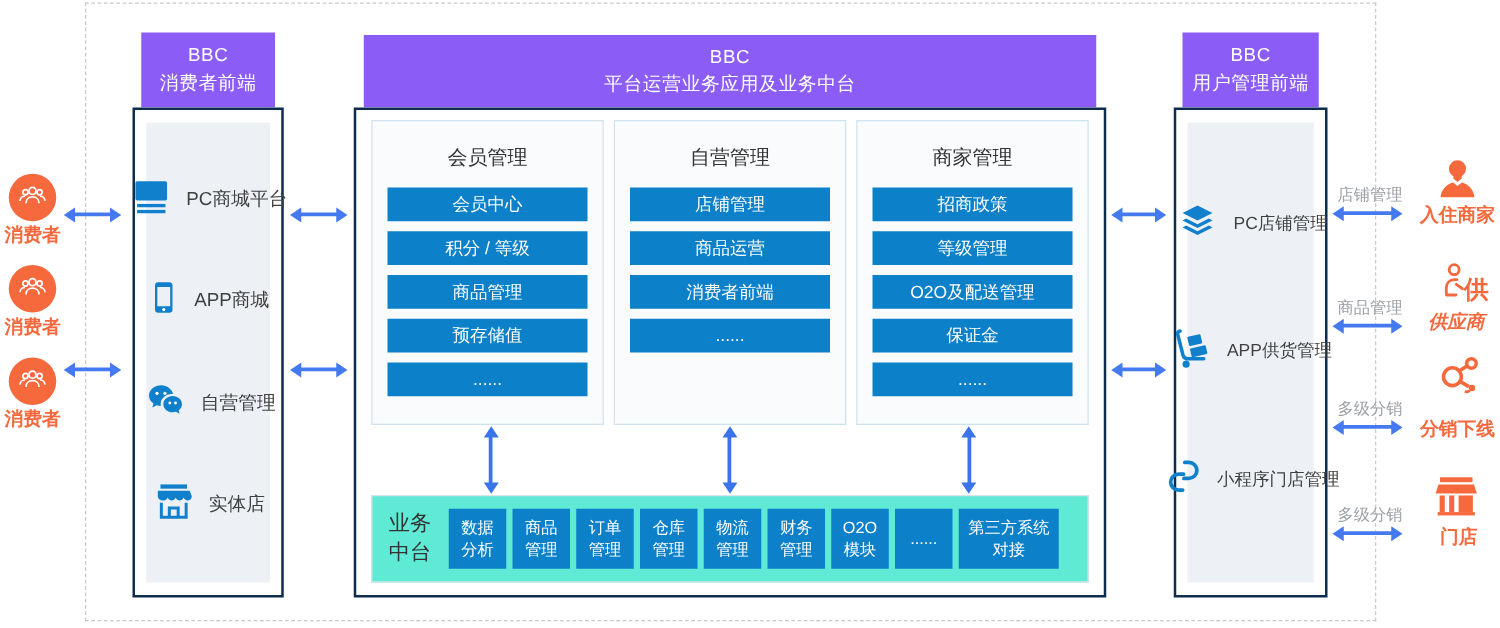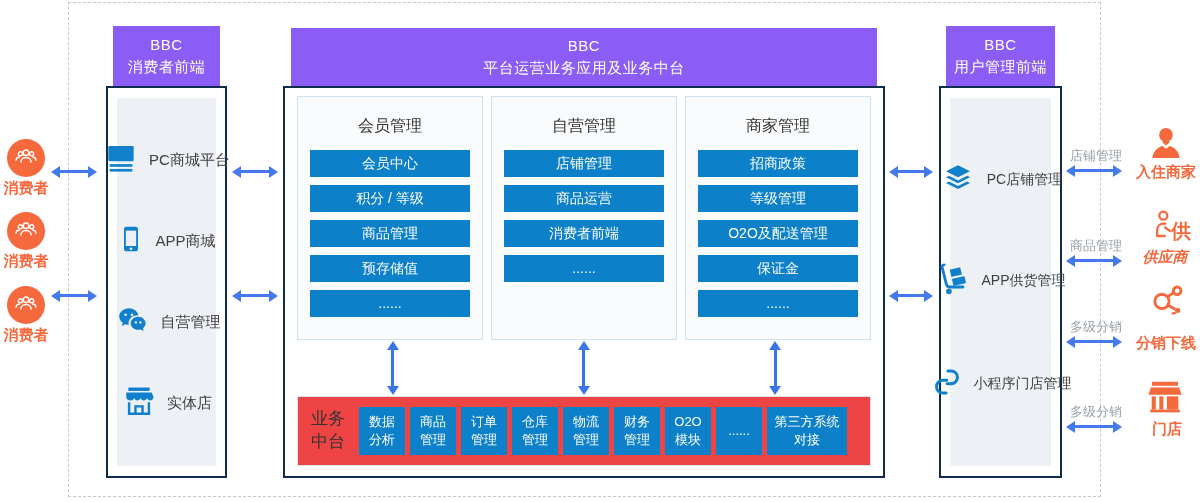--- a/index.html
+++ b/index.html
@@ -32,21 +32,21 @@
   .p-label-sm{font-size:14px;color:#404040;white-space:nowrap;}
 
   
   .center-body{flex:1;border:2px solid #0e2c4e;background:#fff;padding:8px 12px 10px;box-sizing:border-box;display:flex;flex-direction:column;}
   .columns{display:flex;gap:8px;height:244px;}
   .column{flex:1;border:1px solid #cfe2f0;background:#f9fbfd;padding:0 12px;box-sizing:border-box;}
   .col-title{text-align:center;margin:19px 0 13px;font-size:16px;color:#333;}
   .cbtn{height:27px;margin-bottom:8px;background:#0c80c8;color:#fff;font-size:14px;line-height:27px;text-align:center;white-space:nowrap;overflow:hidden;}
   .varrow-row{display:flex;height:56px;}
   .varrow-cell{flex:1;}
-  .bizrow{border:1px solid #d9e4ee;background:#ef4444;height:70px;display:flex;align-items:center;padding:0 13px;gap:5px;box-sizing:border-box;}
+  .bizrow{border:1px solid #d9e4ee;background:#5eead4;height:70px;display:flex;align-items:center;padding:0 13px;gap:5px;box-sizing:border-box;}
   .biz-label{font-size:17px;color:#333;line-height:1.35;white-space:pre-line;margin-right:9px;font-weight:500;}
   .tile{background:#0c80c8;color:#fff;font-size:13px;width:46px;height:48px;display:flex;align-items:center;justify-content:center;
     text-align:center;white-space:pre-line;line-height:1.4;flex:none;}
   .tile-wide{width:80px;}
 
   
   .avatar-circle{position:absolute;width:38px;height:38px;border-radius:50%;background:#f5693d;display:flex;align-items:center;justify-content:center;}
   .orange-label{position:absolute;color:#f5693d;font-size:15px;font-weight:600;text-align:center;white-space:nowrap;}
   .gray-label{position:absolute;color:#9aa0a6;font-size:13px;text-align:center;width:56px;white-space:nowrap;}
   .ricon{position:absolute;}

